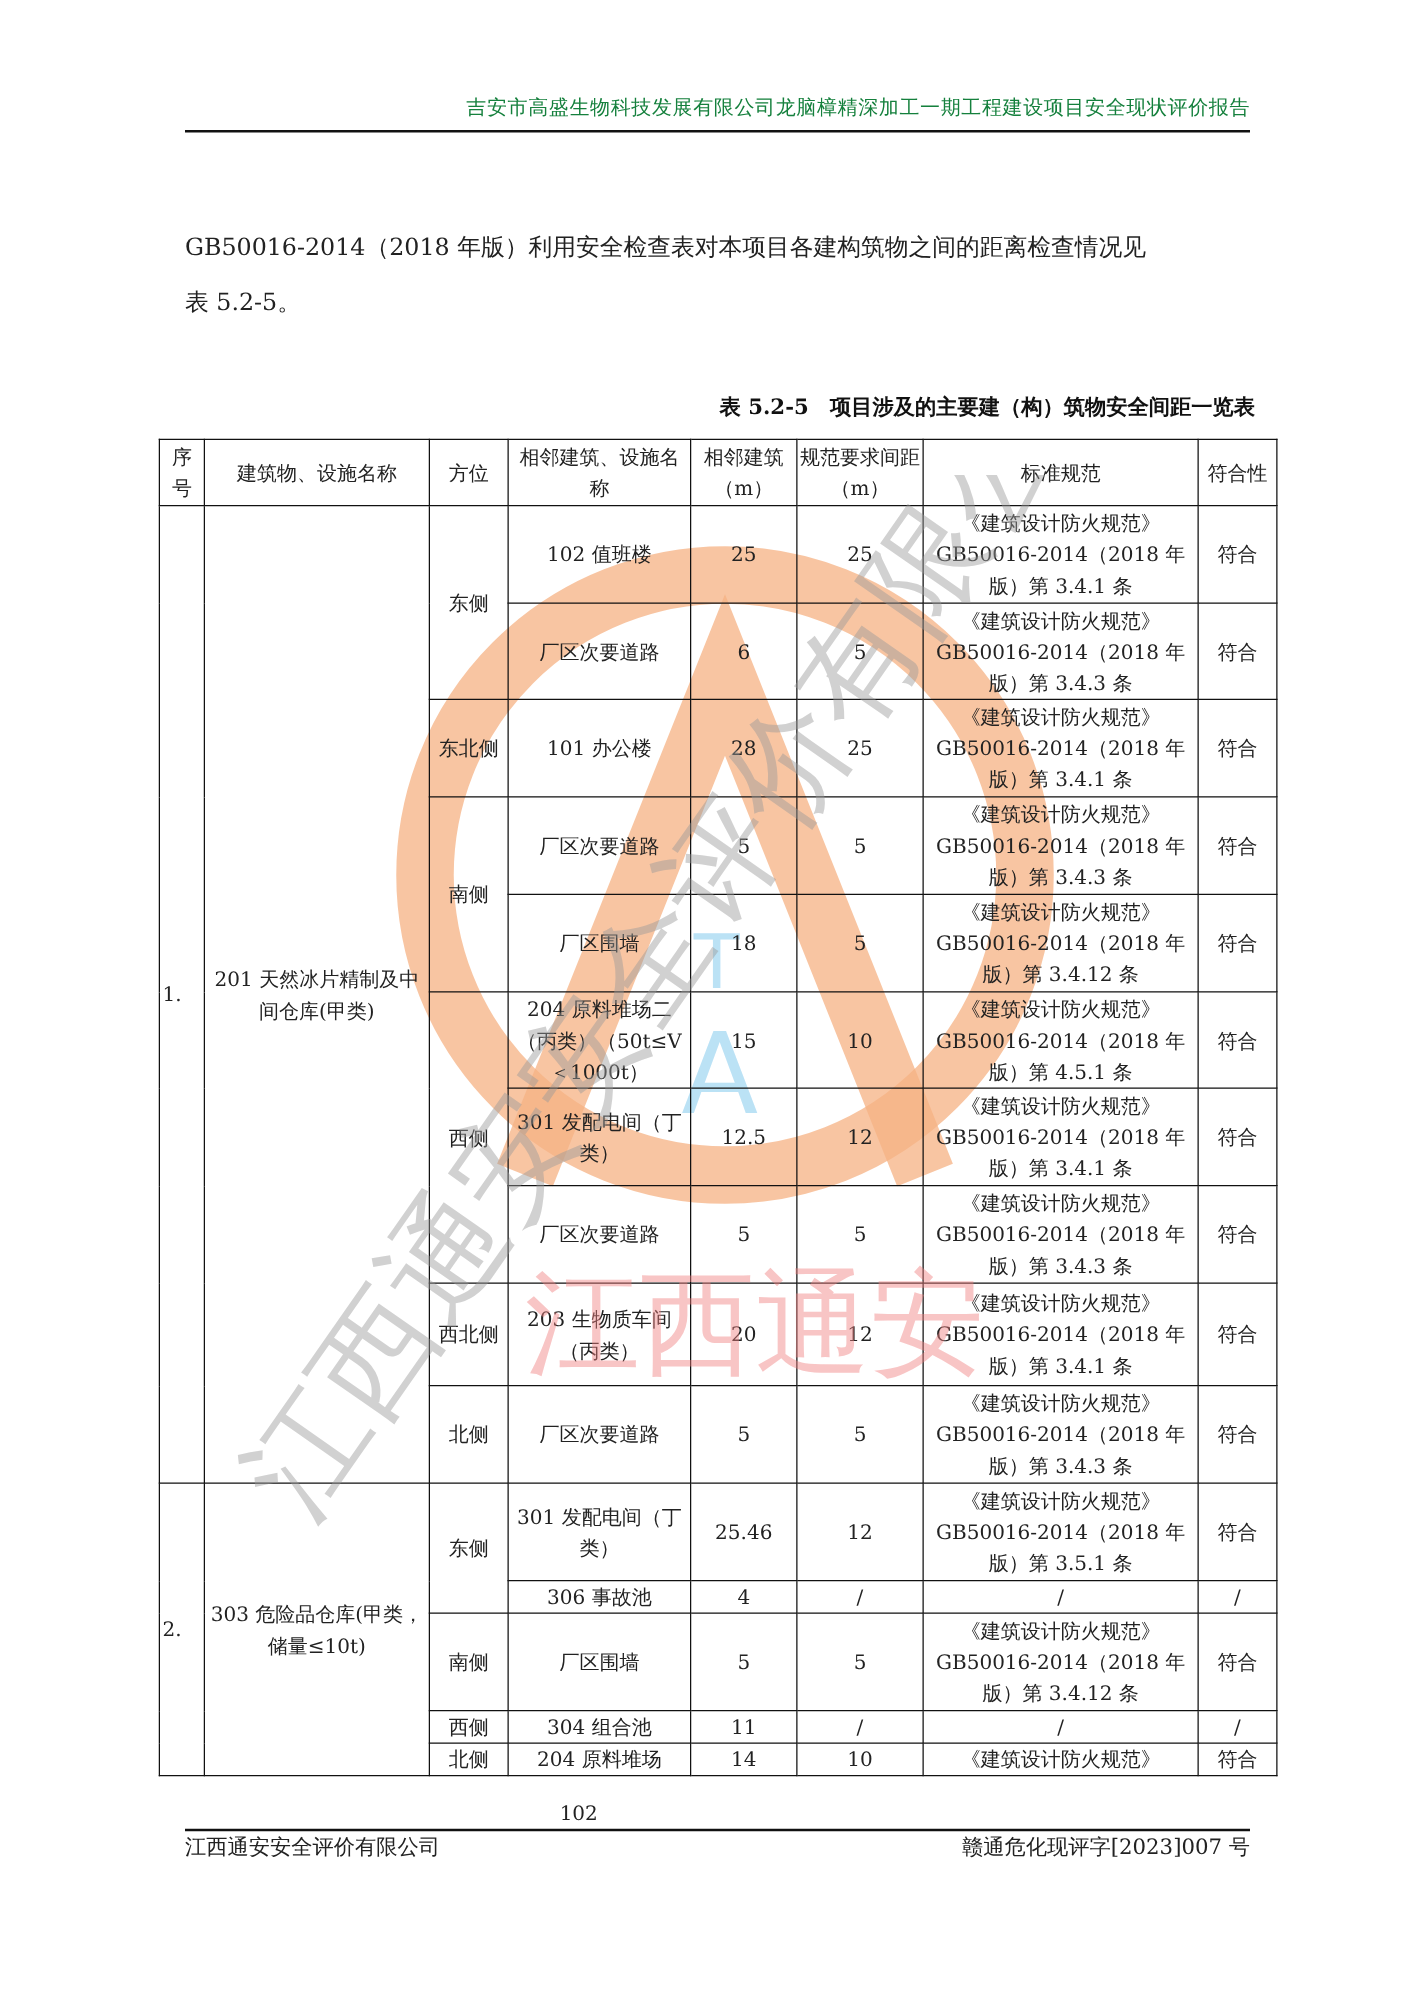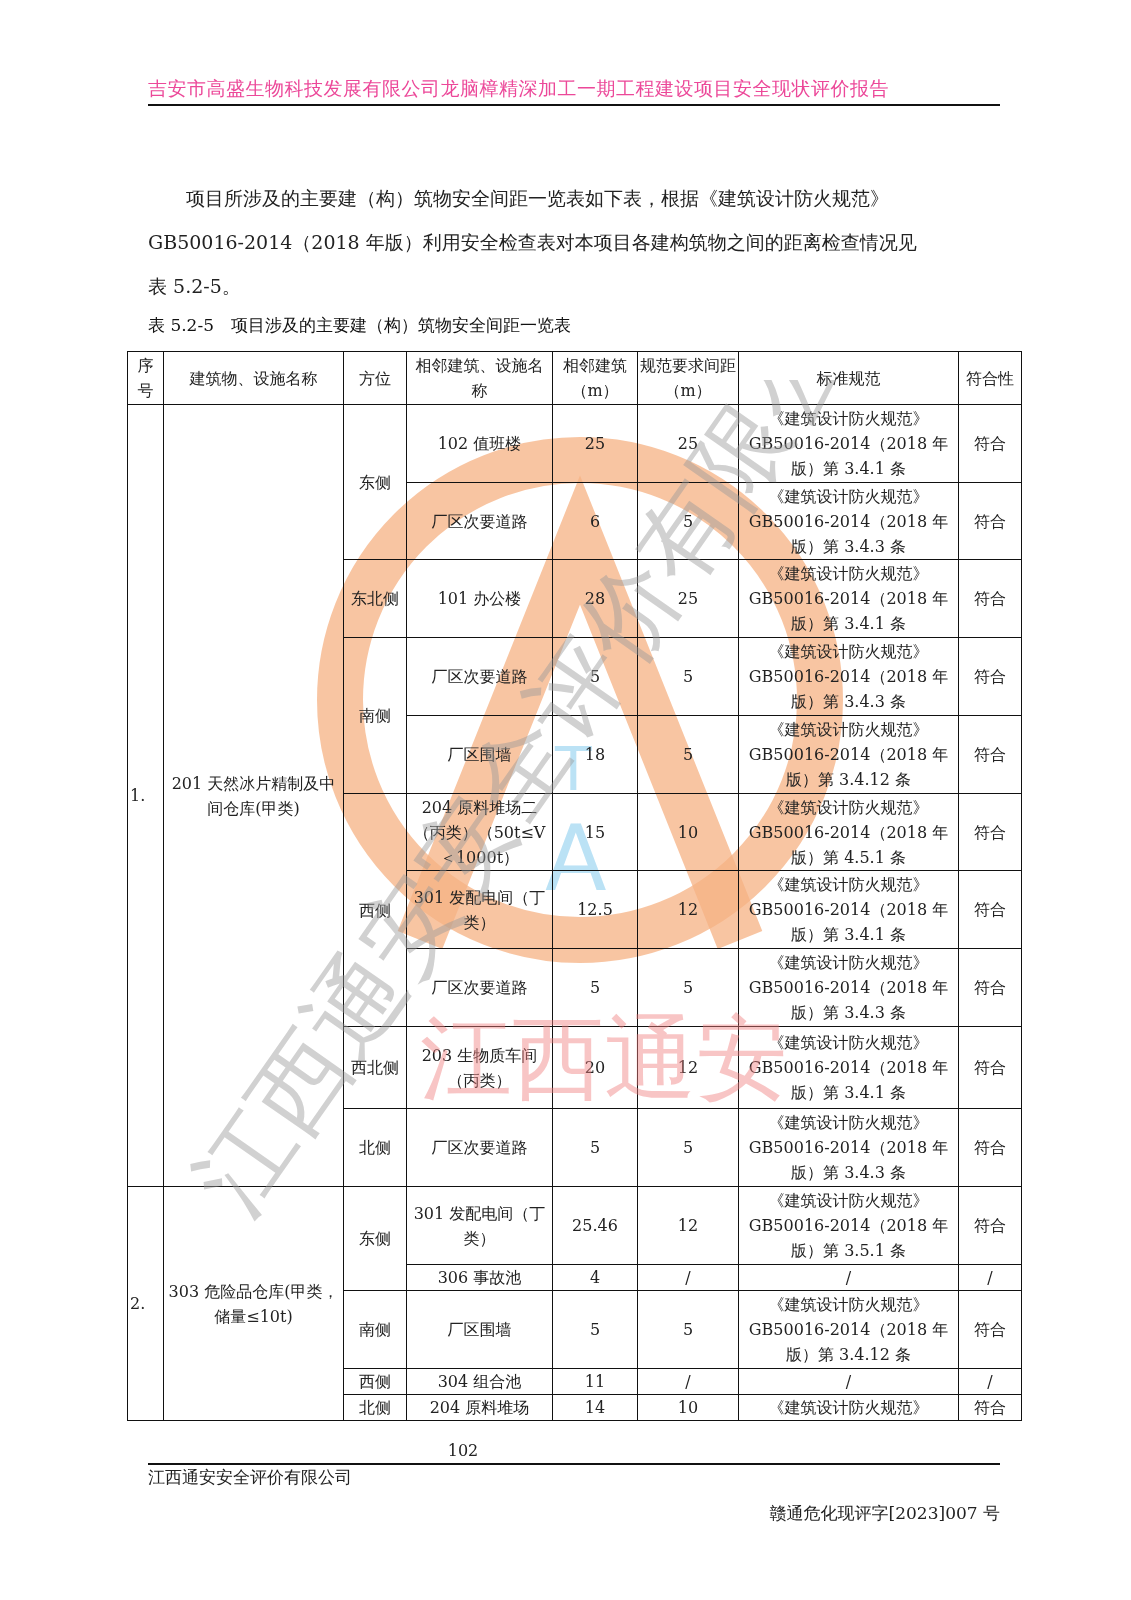--- a/index.html
+++ b/index.html
@@ -1,50 +1,49 @@
 <!DOCTYPE html>
 <html><head>
 <meta charset="utf-8">
 <style>
   html, body { margin: 0; padding: 0; background: #ffffff; }
   body { width: 1131px; height: 1600px; position: relative; overflow: hidden;
          font-family: "DejaVu Serif", "Liberation Serif", serif; color: #1a1a1a; }
   .page { position: absolute; left: 0; top: 0; width: 1131px; height: 1600px; }
-  .running-header { position: absolute; left: 148px; top: 76px; width: 852px; text-align: left;
-         font-size: 19px; letter-spacing: 0.5px; color: #ec4899; }
+  .running-header { position: absolute; left: 148px; top: 76px; width: 852px; text-align: right;
+         font-size: 16px; letter-spacing: 0.5px; color: #15803d; }
   .header-rule { position: absolute; left: 148px; top: 104px; width: 852px; height: 2px; background: #111; }
   .section-title { position: absolute; left: 148px; top: 131px; font-family: "DejaVu Sans", "Liberation Sans", sans-serif;
          font-weight: bold; font-size: 24px; color: #111; letter-spacing: 0.5px; }
   .para { position: absolute; left: 148px; width: 856px; font-size: 19px; line-height: 44px; color: #222; }
   .para p { margin: 0; }
-  .caption { position: absolute; left: 148px; top: 314px; width: 856px; text-align: left; font-weight: normal;
+  .caption { position: absolute; left: 148px; top: 314px; width: 856px; text-align: right; font-weight: bold;
          font-size: 17px; color: #111; }
   table.dist { position: absolute; left: 127px; top: 351px; border-collapse: collapse; table-layout: fixed;
          font-size: 16px; color: #222; }
   table.dist td, table.dist th { border: 1.6px solid #111; padding: 0 2px; text-align: center; vertical-align: middle;
          font-weight: normal; line-height: 25px; overflow: hidden; }
   table.dist th { line-height: 25px; }
   .std { line-height: 25px; }
   .watermark { position: absolute; pointer-events: none; }
   .page-number { position: absolute; left: 0; width: 926px; top: 1441px; text-align: center; font-size: 16px; color: #222; }
   .footer-rule { position: absolute; left: 148px; top: 1463px; width: 852px; height: 2px; background: #111; }
   .footer-left { position: absolute; left: 148px; top: 1466px; font-size: 17px; color: #222; }
-  .footer-right { position: absolute; right: 131px; top: 1466px; font-size: 17px; color: #222; margin-top: 36px; }
+  .footer-right { position: absolute; right: 131px; top: 1466px; font-size: 17px; color: #222; }
 </style>
 </head>
 <body>
 
 <div class="page">
 
   <div class="running-header">吉安市高盛生物科技发展有限公司龙脑樟精深加工一期工程建设项目安全现状评价报告</div>
   <div class="header-rule"></div>
 
 
   <div class="para" style="top:176px;">
-    <p>　　项目所涉及的主要建（构）筑物安全间距一览表如下表，根据《建筑设计防火规范》</p>
     <p>GB50016-2014（2018 年版）利用安全检查表对本项目各建构筑物之间的距离检查情况见</p>
     <p>表 5.2-5。</p>
   </div>
 
   <div class="caption">表 5.2-5　项目涉及的主要建（构）筑物安全间距一览表</div>
 
   <svg class="watermark" style="left:300px; top:420px;" width="560" height="560" viewBox="0 0 560 560">
     <circle cx="280" cy="280" r="240" fill="none" stroke="#f6b283" stroke-width="46" opacity="0.75"></circle>
     <path d="M120 520 L280 120 L440 520" fill="none" stroke="#f6b283" stroke-width="48" opacity="0.75"></path>
     <text x="245" y="470" font-family="DejaVu Sans, sans-serif" font-size="90" fill="#9fd6f2" opacity="0.7">A</text>

